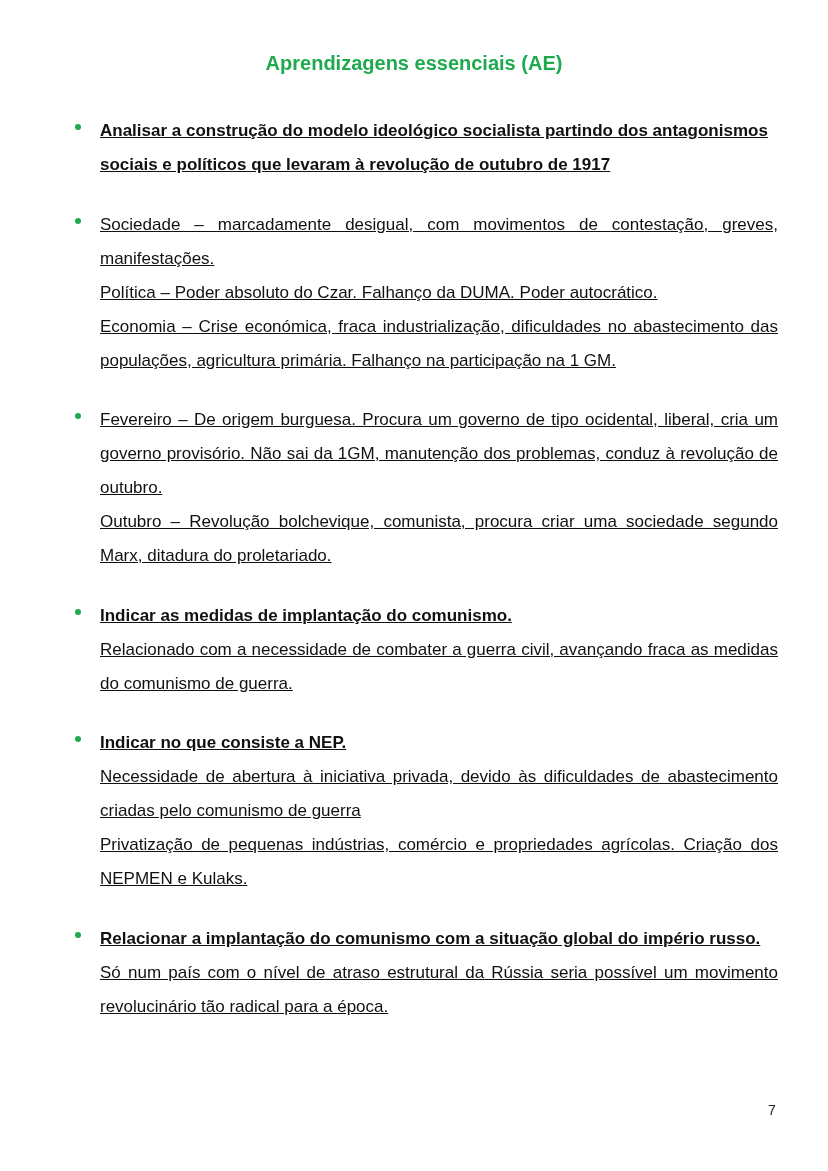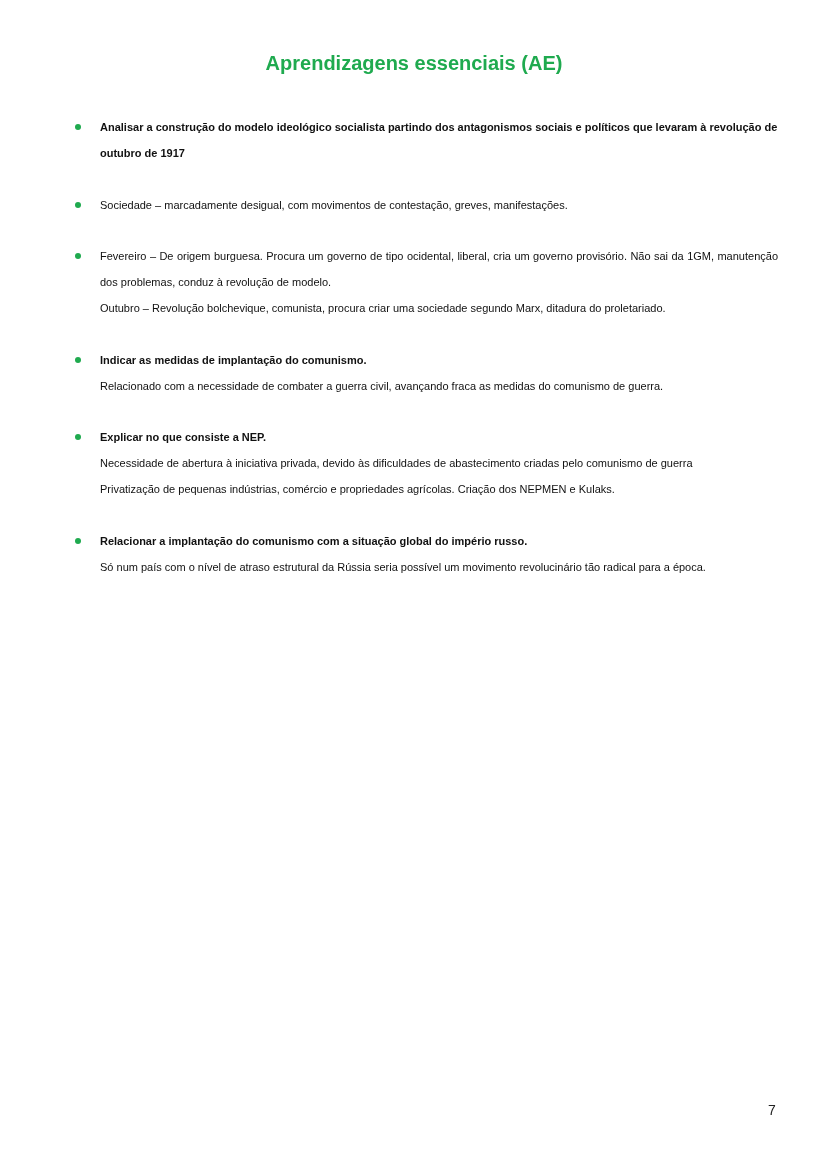--- a/index.html
+++ b/index.html
@@ -1,53 +1,55 @@
 <!DOCTYPE html>
 <html><head>
   <meta charset="utf-8">
   <style>
     html, body { margin: 0; padding: 0; background: #ffffff; }
     body { width: 828px; height: 1171px; position: relative; overflow: hidden;
       font-family: "Liberation Sans", sans-serif; color: #111; }
     .title { position: absolute; top: 52px; left: 0; width: 828px; text-align: center;
       font-size: 20px; font-weight: bold; color: #1faa4f; }
     .items { position: absolute; top: 114px; left: 72px; width: 706px; margin: 0; padding: 0; list-style: none; }
-    .item { position: relative; padding-left: 28px; margin-bottom: 25.5px; font-size: 11px; line-height: 26px; }
+    .item { position: relative; padding-left: 28px; margin-bottom: 25.5px; font-size: 17px; line-height: 34px; text-decoration: underline; }
     .bullet { position: absolute; left: 3px; top: 10px; width: 6px; height: 6px; border-radius: 50%; background: #1faa4f; }
     .heading { font-weight: bold; display: block; }
     .para { display: block; text-align: justify; }
     .page-num { position: absolute; top: 1102px; left: 768px; font-size: 14px; color: #222; }
   </style>
 </head>
 <body>
 
 <div class="title">Aprendizagens essenciais (AE)</div>
 
 <ul class="items">
   <li class="item">
     <span class="bullet"></span>
     <span class="heading">Analisar a construção do modelo ideológico socialista partindo dos antagonismos sociais e políticos que levaram à revolução de outubro de 1917</span>
   </li>
   <li class="item">
     <span class="bullet"></span>
     <span class="para">Sociedade – marcadamente desigual, com movimentos de contestação, greves, manifestações.</span>
+    <span class="para">Política – Poder absoluto do Czar. Falhanço da DUMA. Poder autocrático.</span>
+    <span class="para">Economia – Crise económica, fraca industrialização, dificuldades no abastecimento das populações, agricultura primária. Falhanço na participação na 1 GM.</span>
   </li>
   <li class="item">
     <span class="bullet"></span>
-    <span class="para">Fevereiro – De origem burguesa. Procura um governo de tipo ocidental, liberal, cria um governo provisório. Não sai da 1GM, manutenção dos problemas, conduz à revolução de modelo.</span>
+    <span class="para">Fevereiro – De origem burguesa. Procura um governo de tipo ocidental, liberal, cria um governo provisório. Não sai da 1GM, manutenção dos problemas, conduz à revolução de outubro.</span>
     <span class="para">Outubro – Revolução bolchevique, comunista, procura criar uma sociedade segundo Marx, ditadura do proletariado.</span>
   </li>
   <li class="item">
     <span class="bullet"></span>
     <span class="heading">Indicar as medidas de implantação do comunismo.</span>
     <span class="para">Relacionado com a necessidade de combater a guerra civil, avançando fraca as medidas do comunismo de guerra.</span>
   </li>
   <li class="item">
     <span class="bullet"></span>
-    <span class="heading">Explicar no que consiste a NEP.</span>
+    <span class="heading">Indicar no que consiste a NEP.</span>
     <span class="para">Necessidade de abertura à iniciativa privada, devido às dificuldades de abastecimento criadas pelo comunismo de guerra</span>
     <span class="para">Privatização de pequenas indústrias, comércio e propriedades agrícolas. Criação dos NEPMEN e Kulaks.</span>
   </li>
   <li class="item">
     <span class="bullet"></span>
     <span class="heading">Relacionar a implantação do comunismo com a situação global do império russo.</span>
     <span class="para">Só num país com o nível de atraso estrutural da Rússia seria possível um movimento revolucinário tão radical para a época.</span>
   </li>
 </ul>
 

